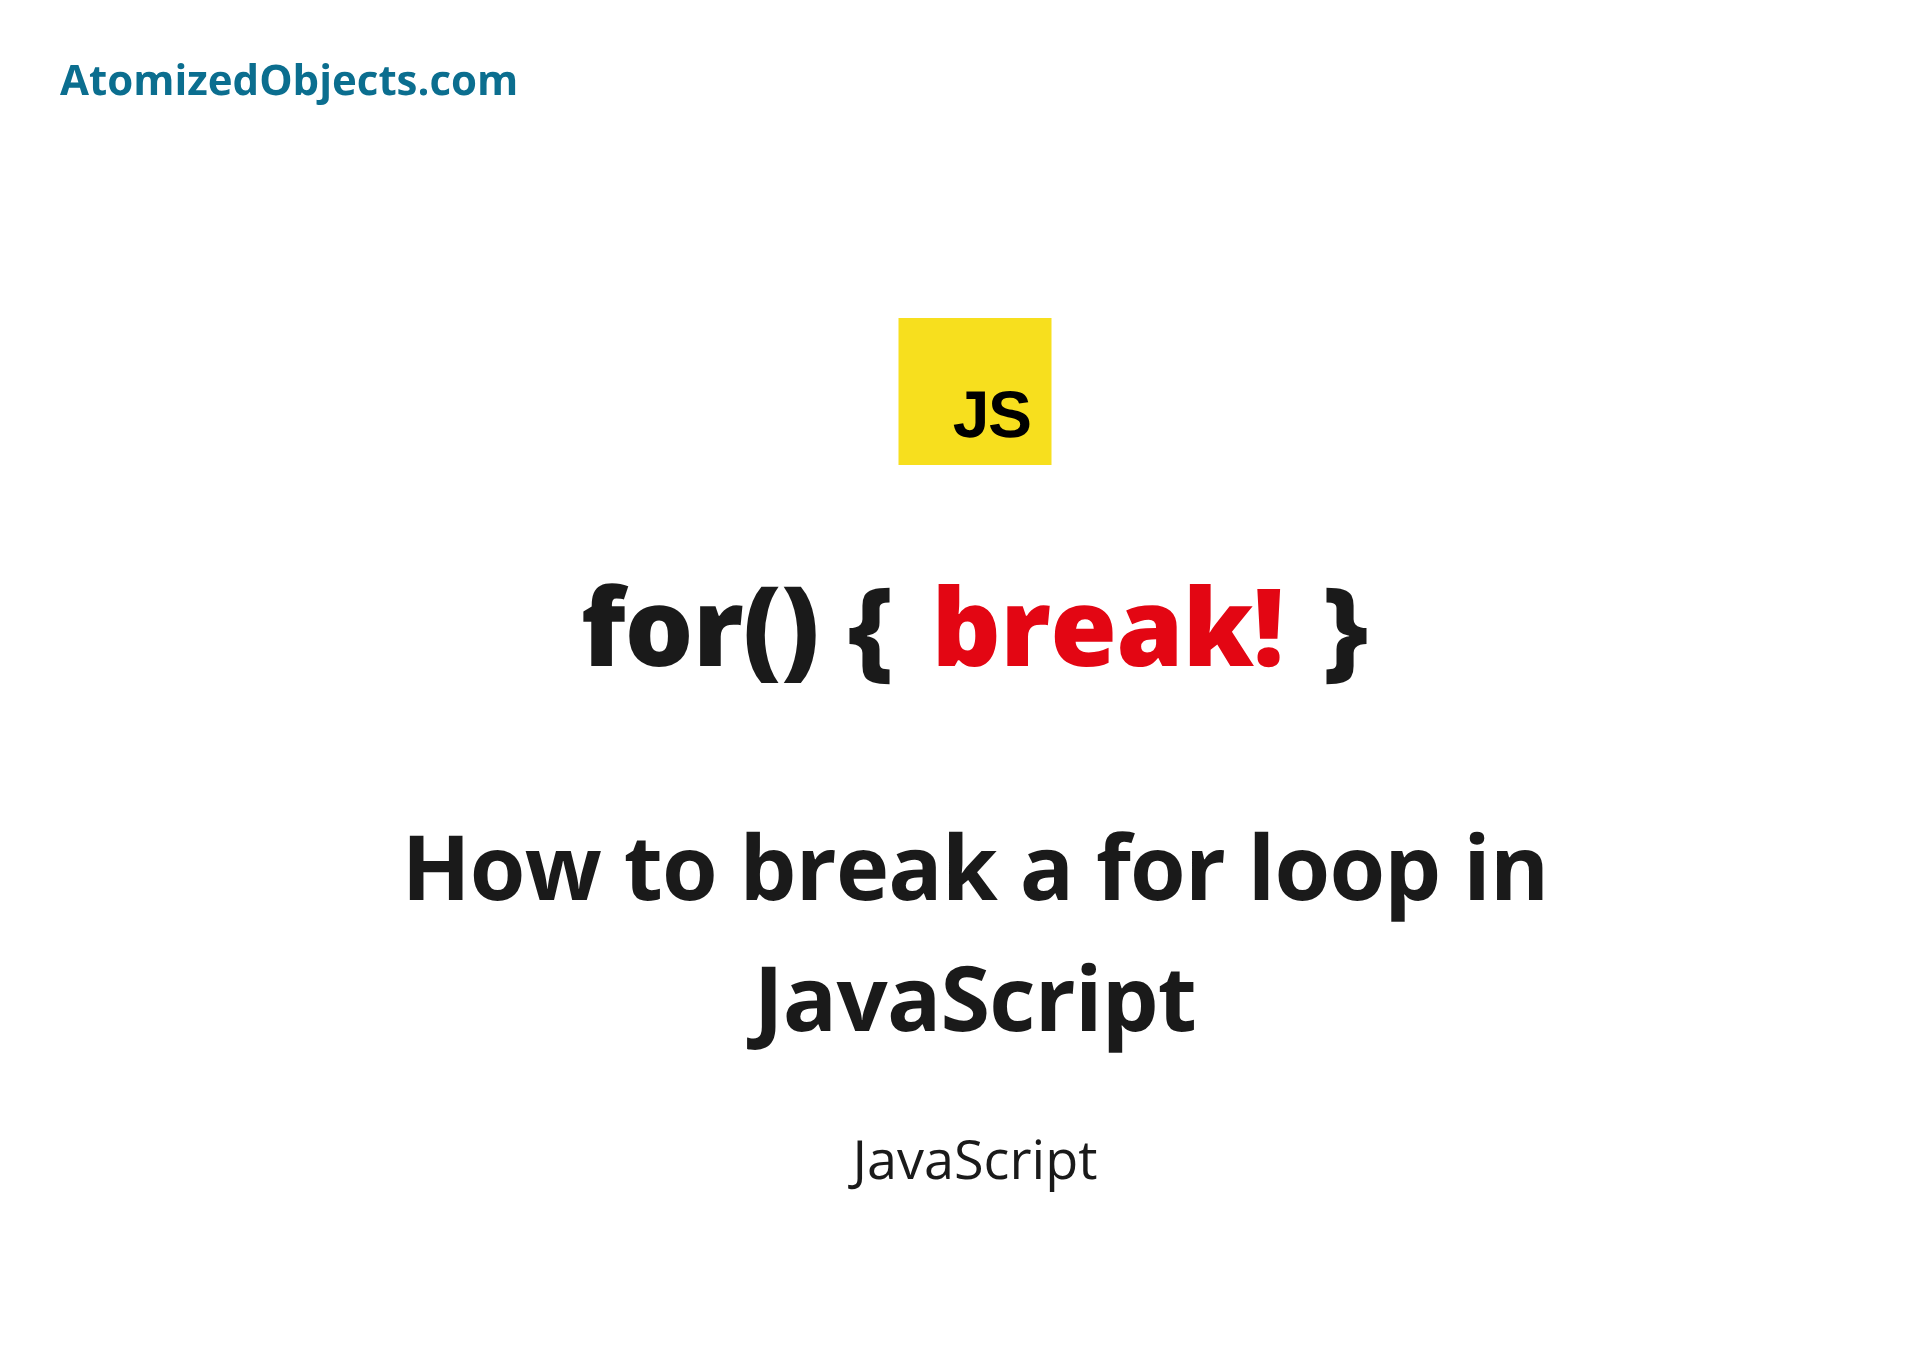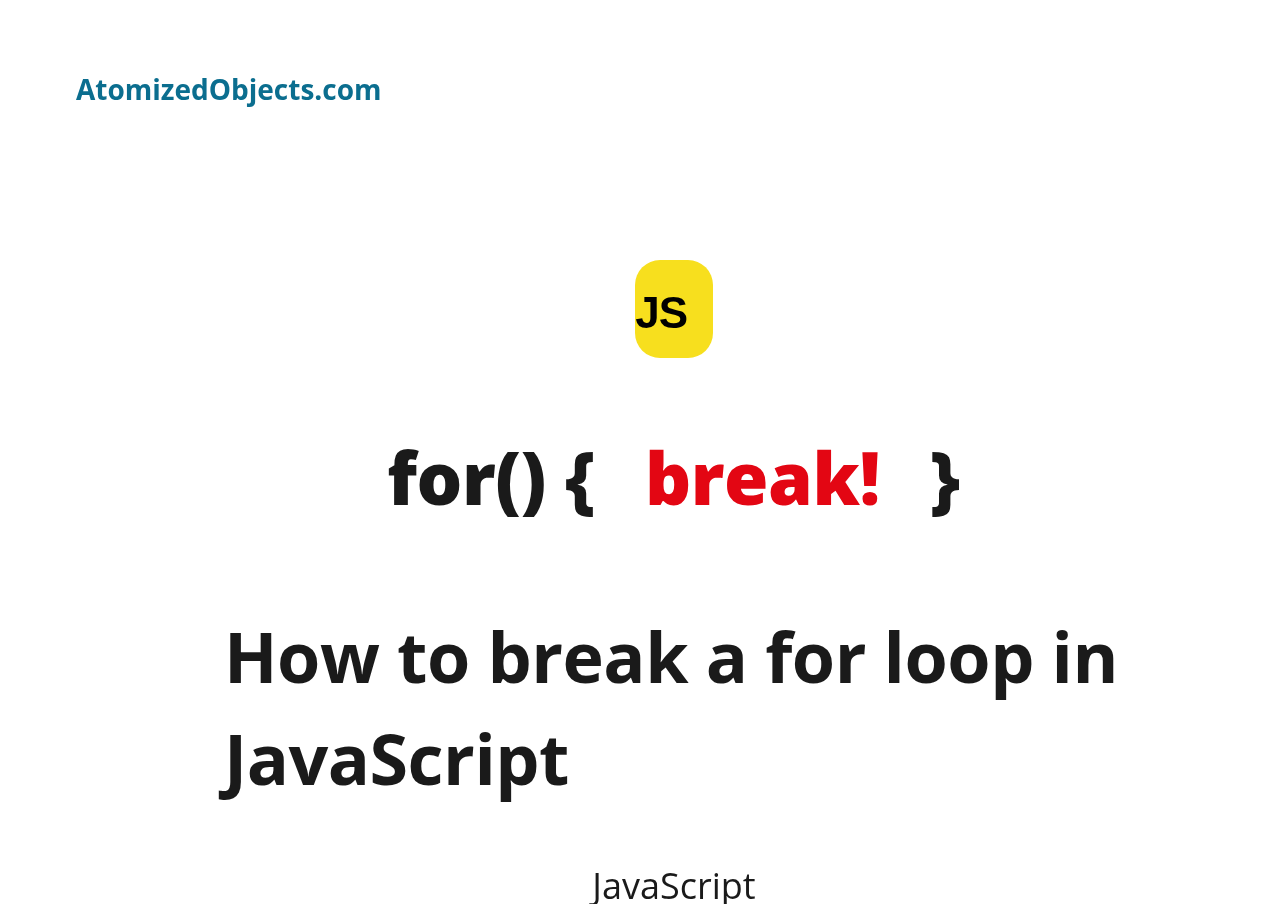--- a/index.html
+++ b/index.html
@@ -1,16 +1,16 @@
 <!DOCTYPE html>
 <html><head>
   <meta charset="utf-8">
   <style>
     * {
-      margin: 16px;
+      margin: 4px;
       padding: 0;
       box-sizing: border-box;
     }
     body {
       width: 1284px;
       height: 904px;
       background: #ffffff;
       font-family: 'Segoe UI', 'Open Sans', -apple-system, BlinkMacSystemFont, sans-serif;
       position: relative;
       overflow: hidden;
@@ -26,26 +26,25 @@
     .content {
       position: absolute;
       top: 196px;
       left: 0;
       right: 0;
       display: flex;
       flex-direction: column;
       align-items: center;
     }
     .js-logo {
-      width: 78px;
+      width: 102px;
       height: 98px;
       background: #f7df1e;
       position: relative;
       margin-bottom: 54px;
-      border-radius: 25px;
     }
     .js-logo-text {
       position: absolute;
       bottom: 4px;
       right: 10px;
       font-size: 44px;
       font-weight: 800;
       color: #000000;
       letter-spacing: -1px;
       font-family: 'Segoe UI', Arial, sans-serif;
@@ -54,24 +53,24 @@
       font-size: 72px;
       font-weight: 800;
       color: #1a1a1a;
       margin-bottom: 64px;
       letter-spacing: -0.5px;
     }
     .code-line .highlight {
       color: #e30613;
     }
     .title {
-      font-size: 70px;
+      font-size: 60px;
       font-weight: 700;
       color: #1a1a1a;
-      text-align: left;
+      text-align: center;
       line-height: 1.45;
       max-width: 900px;
       margin-bottom: 36px;
       letter-spacing: -0.5px;
     }
     .category {
       font-size: 36px;
       font-weight: 400;
       color: #1a1a1a;
       text-align: center;

